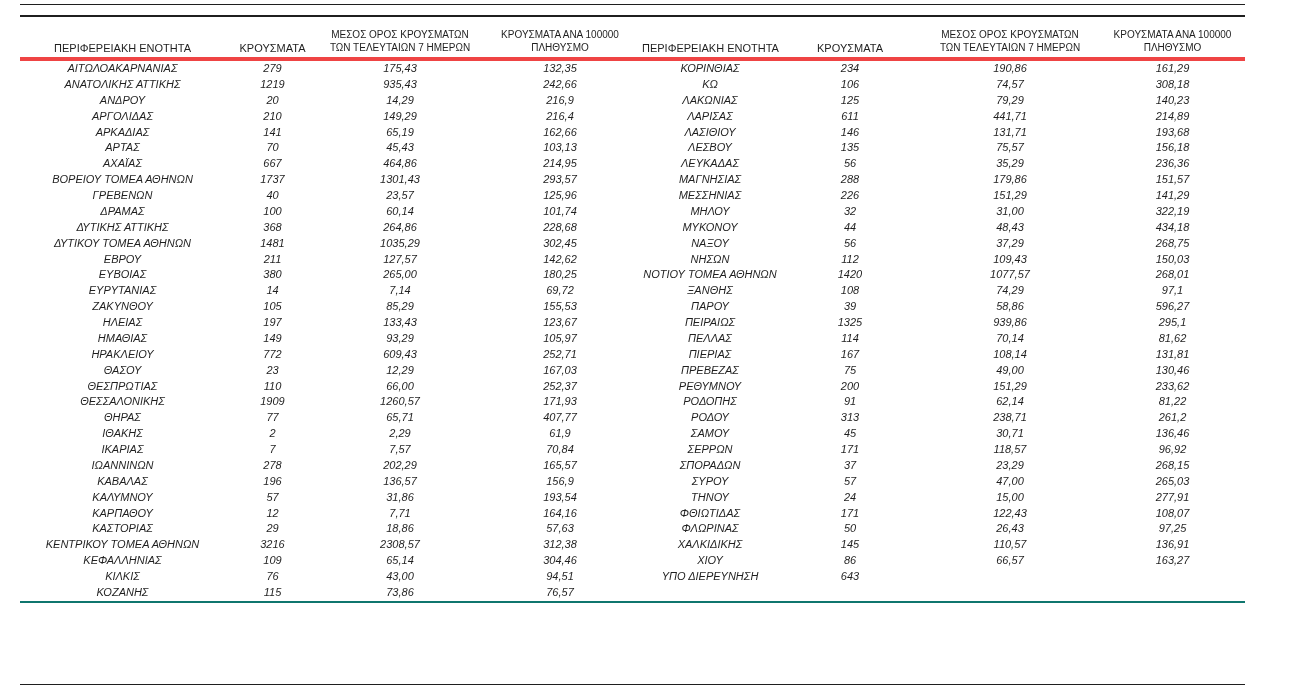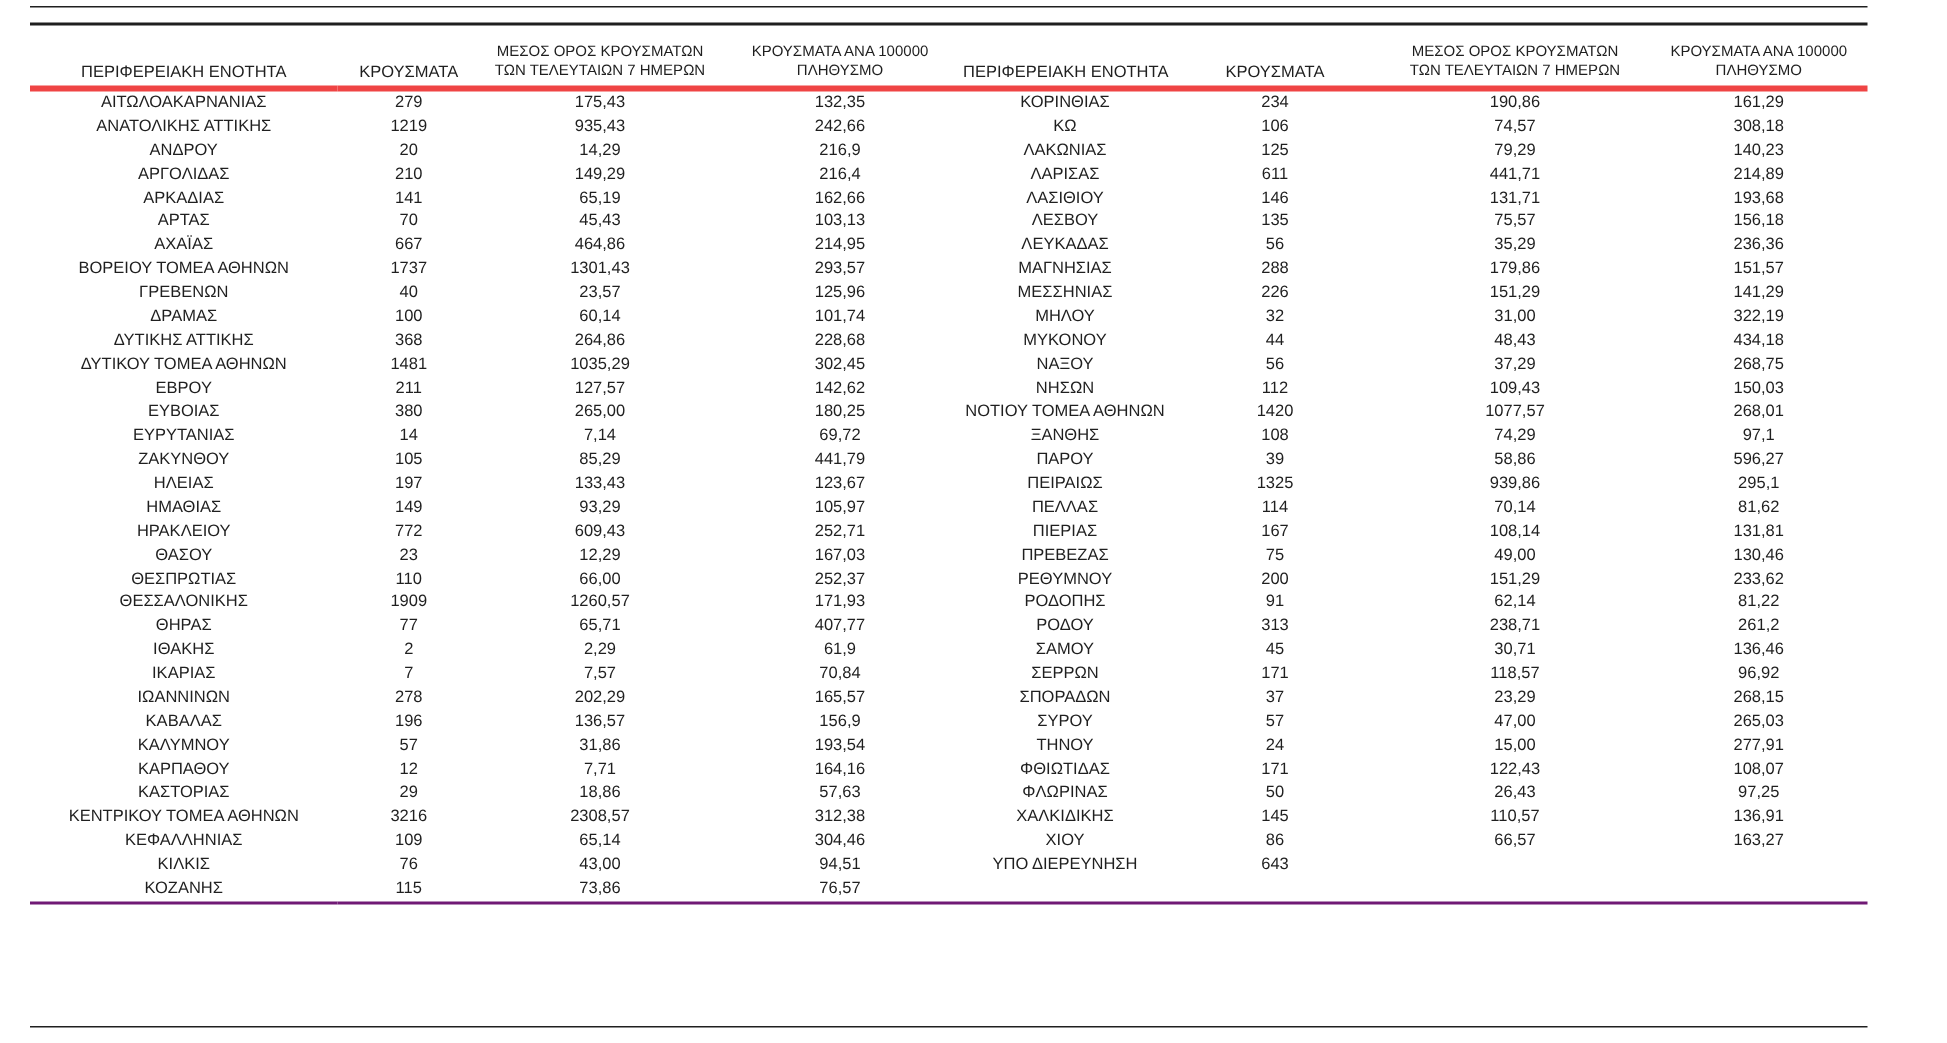--- a/index.html
+++ b/index.html
@@ -48,21 +48,21 @@
   thead th .hdr-large { font-size: 10px; }
   tbody td {
     font-size: 11px;
     line-height: 15.87px;
     height: 15.87px;
     text-align: center;
     padding: 0 2px;
     white-space: nowrap;
     overflow: hidden;
   }
-  tbody { border-bottom: 2px solid #701a75; }
+  tbody { border-bottom: 2px solid #0f766e; font-style: italic; }
 </style>
 </head>
 <body>
 
 <div class="page">
 
   <div class="rule rule-top-1"></div>
   <div class="rule rule-top-2"></div>
 
   <table class="data-table">
@@ -236,21 +236,21 @@
           <td>69,72</td>
           <td>ΞΑΝΘΗΣ</td>
           <td>108</td>
           <td>74,29</td>
           <td>97,1</td>
         </tr>
         <tr>
           <td>ΖΑΚΥΝΘΟΥ</td>
           <td>105</td>
           <td>85,29</td>
-          <td>441,79</td>
+          <td>155,53</td>
           <td>ΠΑΡΟΥ</td>
           <td>39</td>
           <td>58,86</td>
           <td>596,27</td>
         </tr>
         <tr>
           <td>ΗΛΕΙΑΣ</td>
           <td>197</td>
           <td>133,43</td>
           <td>123,67</td>

